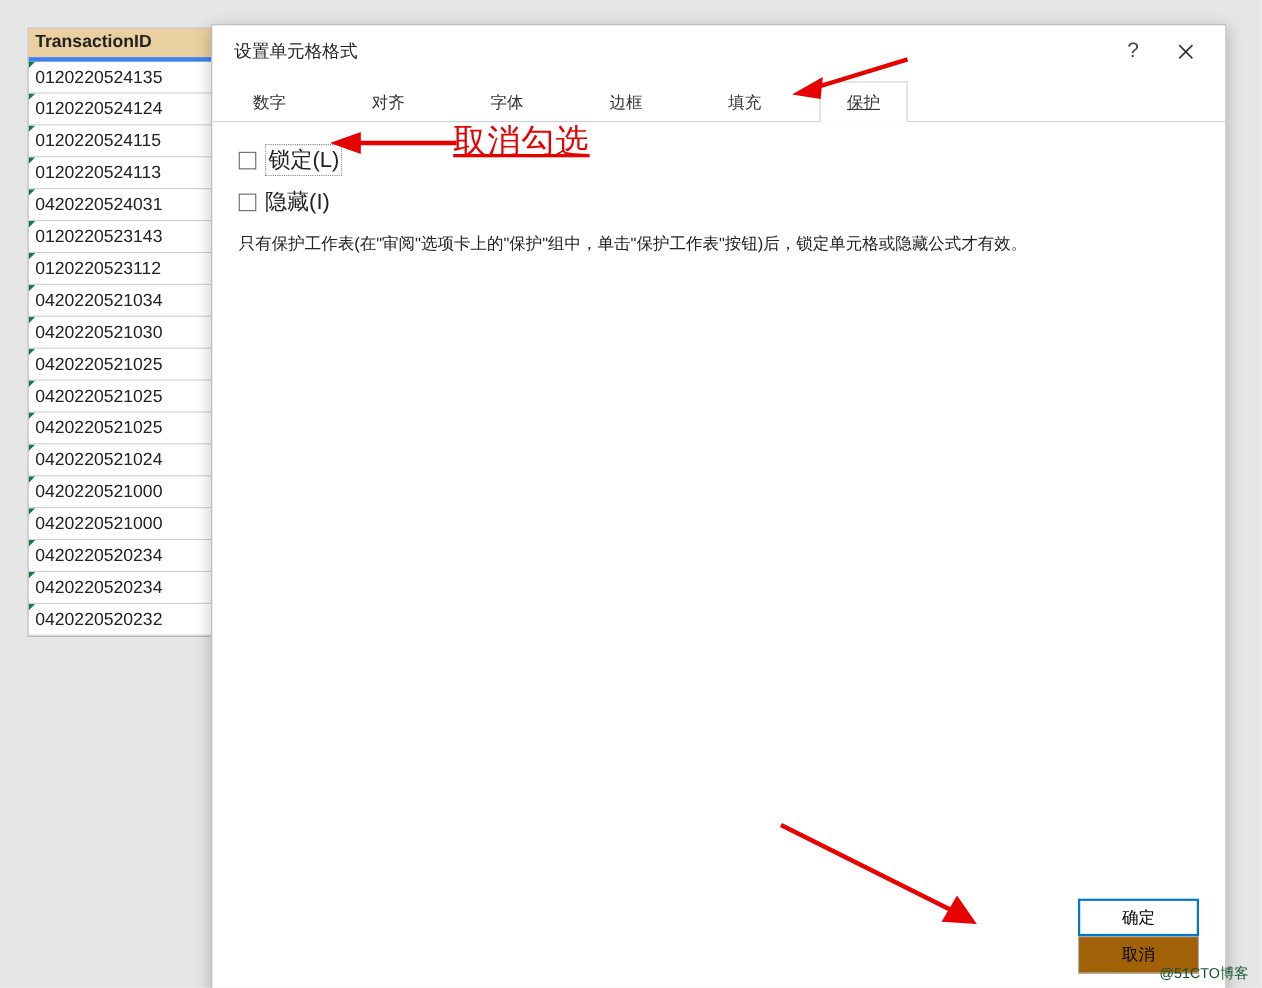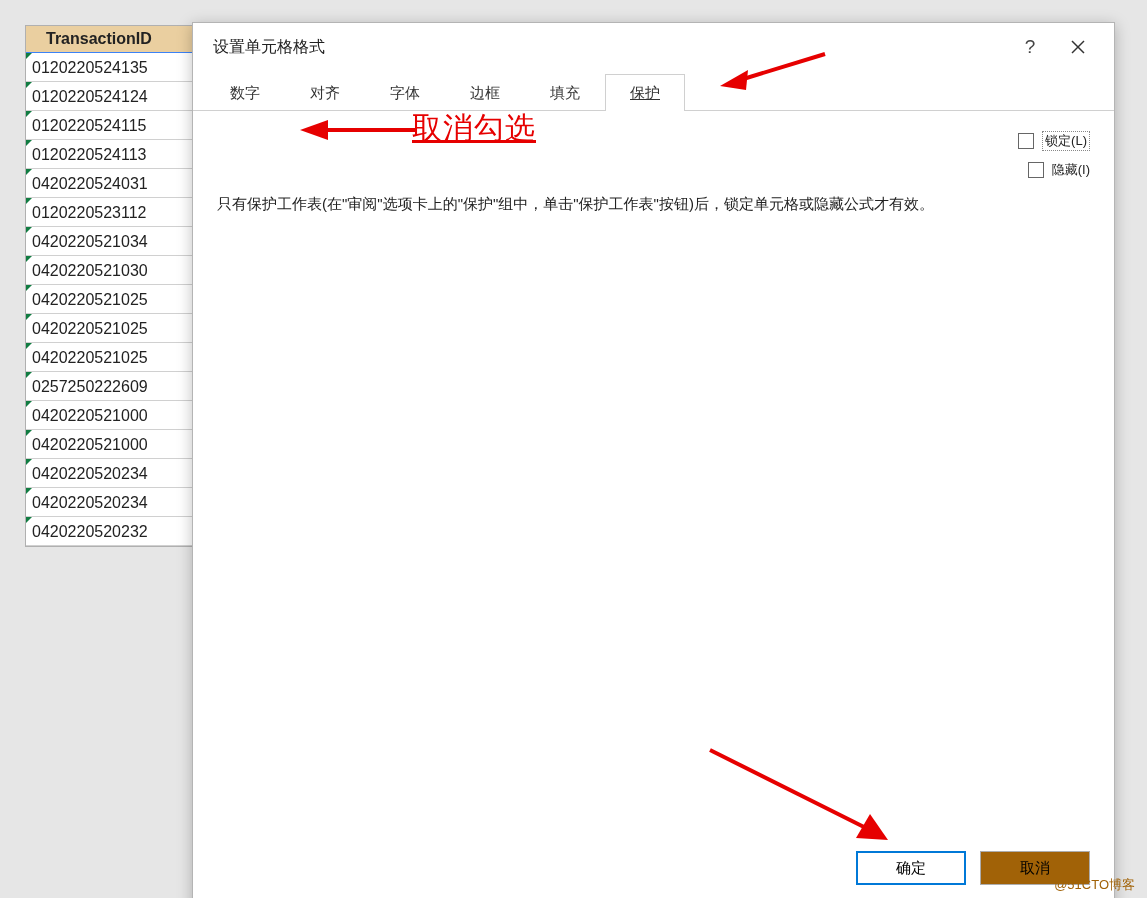--- a/index.html
+++ b/index.html
@@ -15,22 +15,22 @@
   .sheet {
     position: absolute;
     left: 25px;
     top: 25px;
     width: 180px;
     border: 1px solid #b0b0b0;
     background: #fff;
   }
   .sheet .hdr {
     background: #eacfa0;
-    border-bottom: 1px solid #3b82f6;
-    padding: 4px 20px;
+    border-bottom: 4px solid #3b82f6;
+    padding: 4px 6px;
     font-weight: bold;
     font-size: 16px;
   }
   .sheet .cell {
     border-bottom: 1px solid #d0d0d0;
     padding: 4px 6px;
     font-size: 16px;
     color: #222;
     position: relative;
     height: 29px;
@@ -73,20 +73,21 @@
     cursor: pointer;
   }
   .dlg-title .help { margin-right: 8px; color:#444; font-size:19px;}
   .dlg-title .close svg { width: 14px; height: 14px; }
   .tabbar {
     display: flex;
     padding: 0 12px;
     border-bottom: 1px solid #d0d0d0;
     height: 40px;
     align-items: flex-end;
+    gap: 28px;
   }
   .tabbar .tab {
     padding: 9px 24px 8px 24px;
     font-size: 15px;
     color: #333;
     cursor: pointer;
     border: 1px solid transparent;
     border-bottom: none;
     position: relative;
     top: 1px;
@@ -96,43 +97,42 @@
     background: #fff;
     text-decoration: underline;
   }
   .dlg-body {
     padding: 20px 24px;
   }
   .chkrow {
     display: flex;
     align-items: center;
     margin-bottom: 10px;
-    font-size: 13px;
-    justify-content: flex-end;
+    font-size: 20px;
   }
   .chkrow .box {
     width: 16px; height: 16px;
     border: 1px solid #666;
     margin-right: 8px;
     display: inline-block;
     background:#fff;
   }
   .outlined { border: 1px dotted #888; padding: 0 2px; }
   .infoline {
     font-size: 15px;
     line-height: 1.7;
     color: #222;
     margin-top: 12px;
   }
   .dlg-buttons {
     position: absolute;
     right: 24px;
     bottom: 22px;
     display: flex;
-    gap: 14px;
+    flex-direction: column;
   }
   .dlg-buttons button {
     width: 110px;
     height: 34px;
     font-size: 15px;
     background: #a16207;
     border: 1px solid #adadad;
     cursor: pointer;
     font-family: inherit;
   }
@@ -140,40 +140,41 @@
     border: 2px solid #0078d7;
     background:#fff;
   }
   
   .ann { position: absolute; color: #e60000; pointer-events: none; }
   .ann-text { font-size: 30px; letter-spacing: 1px; }
   .arrow-line { stroke:#e60000; stroke-width:4; fill:none; }
   .arrow-head { fill:#e60000; }
   .watermark {
     position:absolute; right:12px; bottom:4px;
-    color:#a16207; font-size:13px;
+    color:#14532d; font-size:13px;
   }
 </style>
 </head>
 <body>
 
 <div class="sheet">
   <div class="hdr">TransactionID</div>
   <div class="cell">0120220524135</div>
   <div class="cell">0120220524124</div>
   <div class="cell">0120220524115</div>
   <div class="cell">0120220524113</div>
   <div class="cell">0420220524031</div>
+  <div class="cell">0120220523143</div>
   <div class="cell">0120220523112</div>
   <div class="cell">0420220521034</div>
   <div class="cell">0420220521030</div>
   <div class="cell">0420220521025</div>
   <div class="cell">0420220521025</div>
   <div class="cell">0420220521025</div>
-  <div class="cell">0257250222609</div>
+  <div class="cell">0420220521024</div>
   <div class="cell">0420220521000</div>
   <div class="cell">0420220521000</div>
   <div class="cell">0420220520234</div>
   <div class="cell">0420220520234</div>
   <div class="cell">0420220520232</div>
 </div>
 
 <div class="dialog">
   <div class="dlg-title">
     <span class="ttl">设置单元格格式</span>

